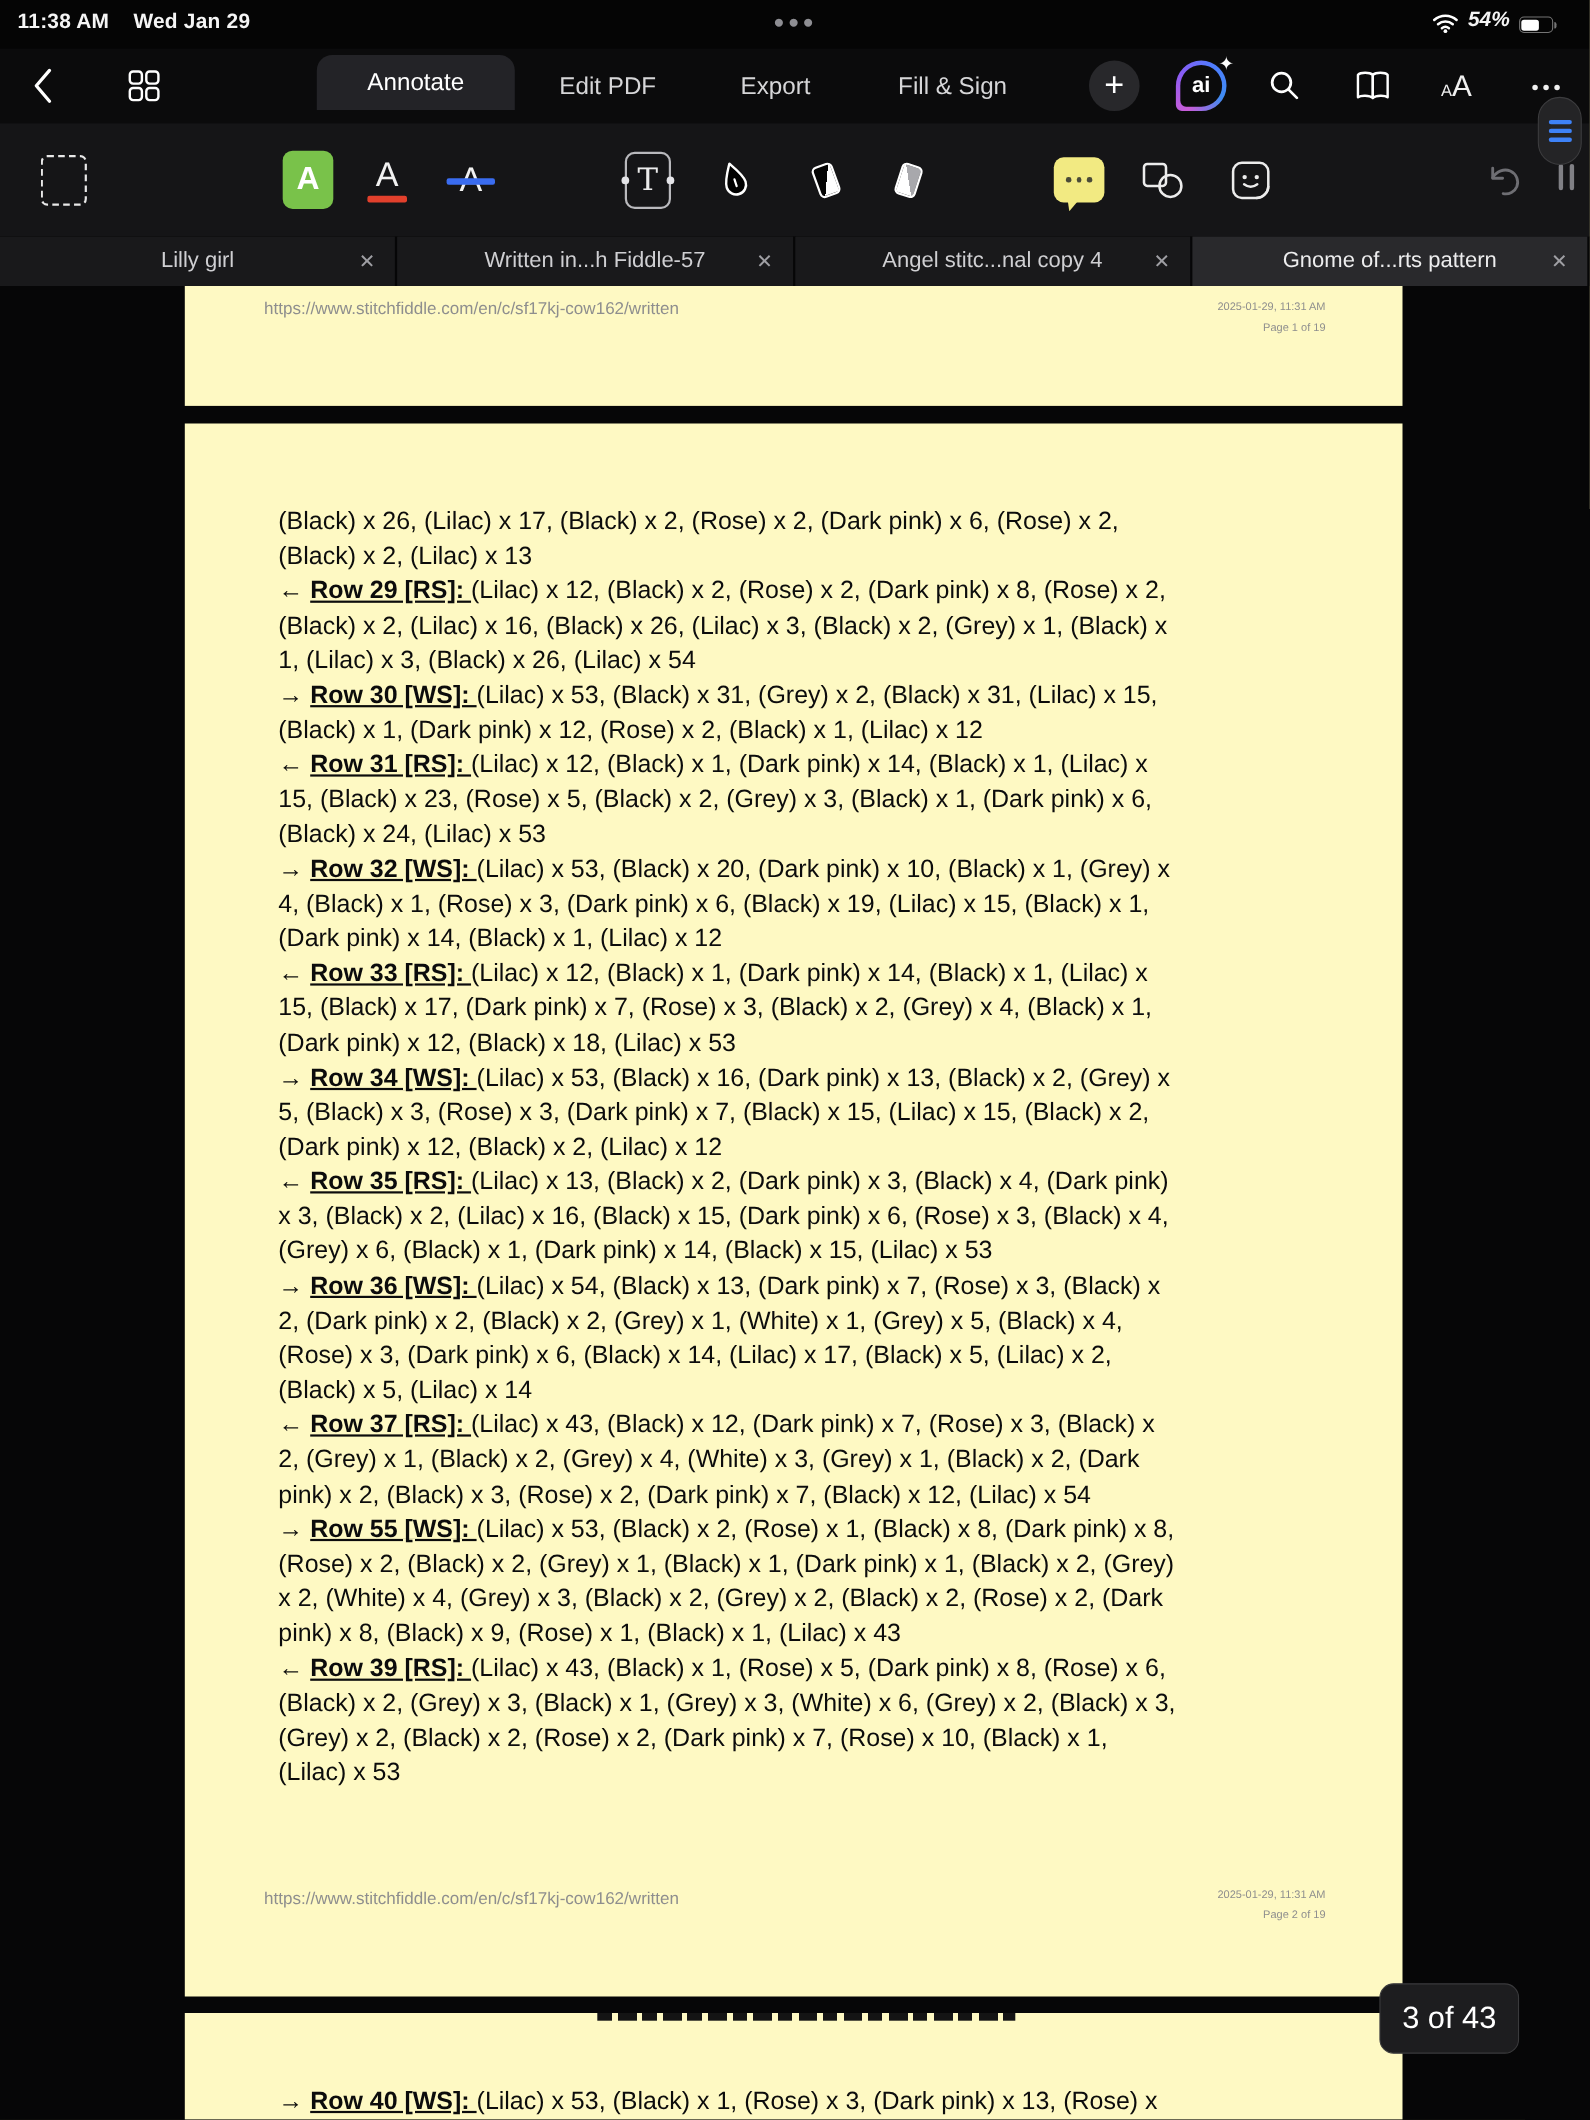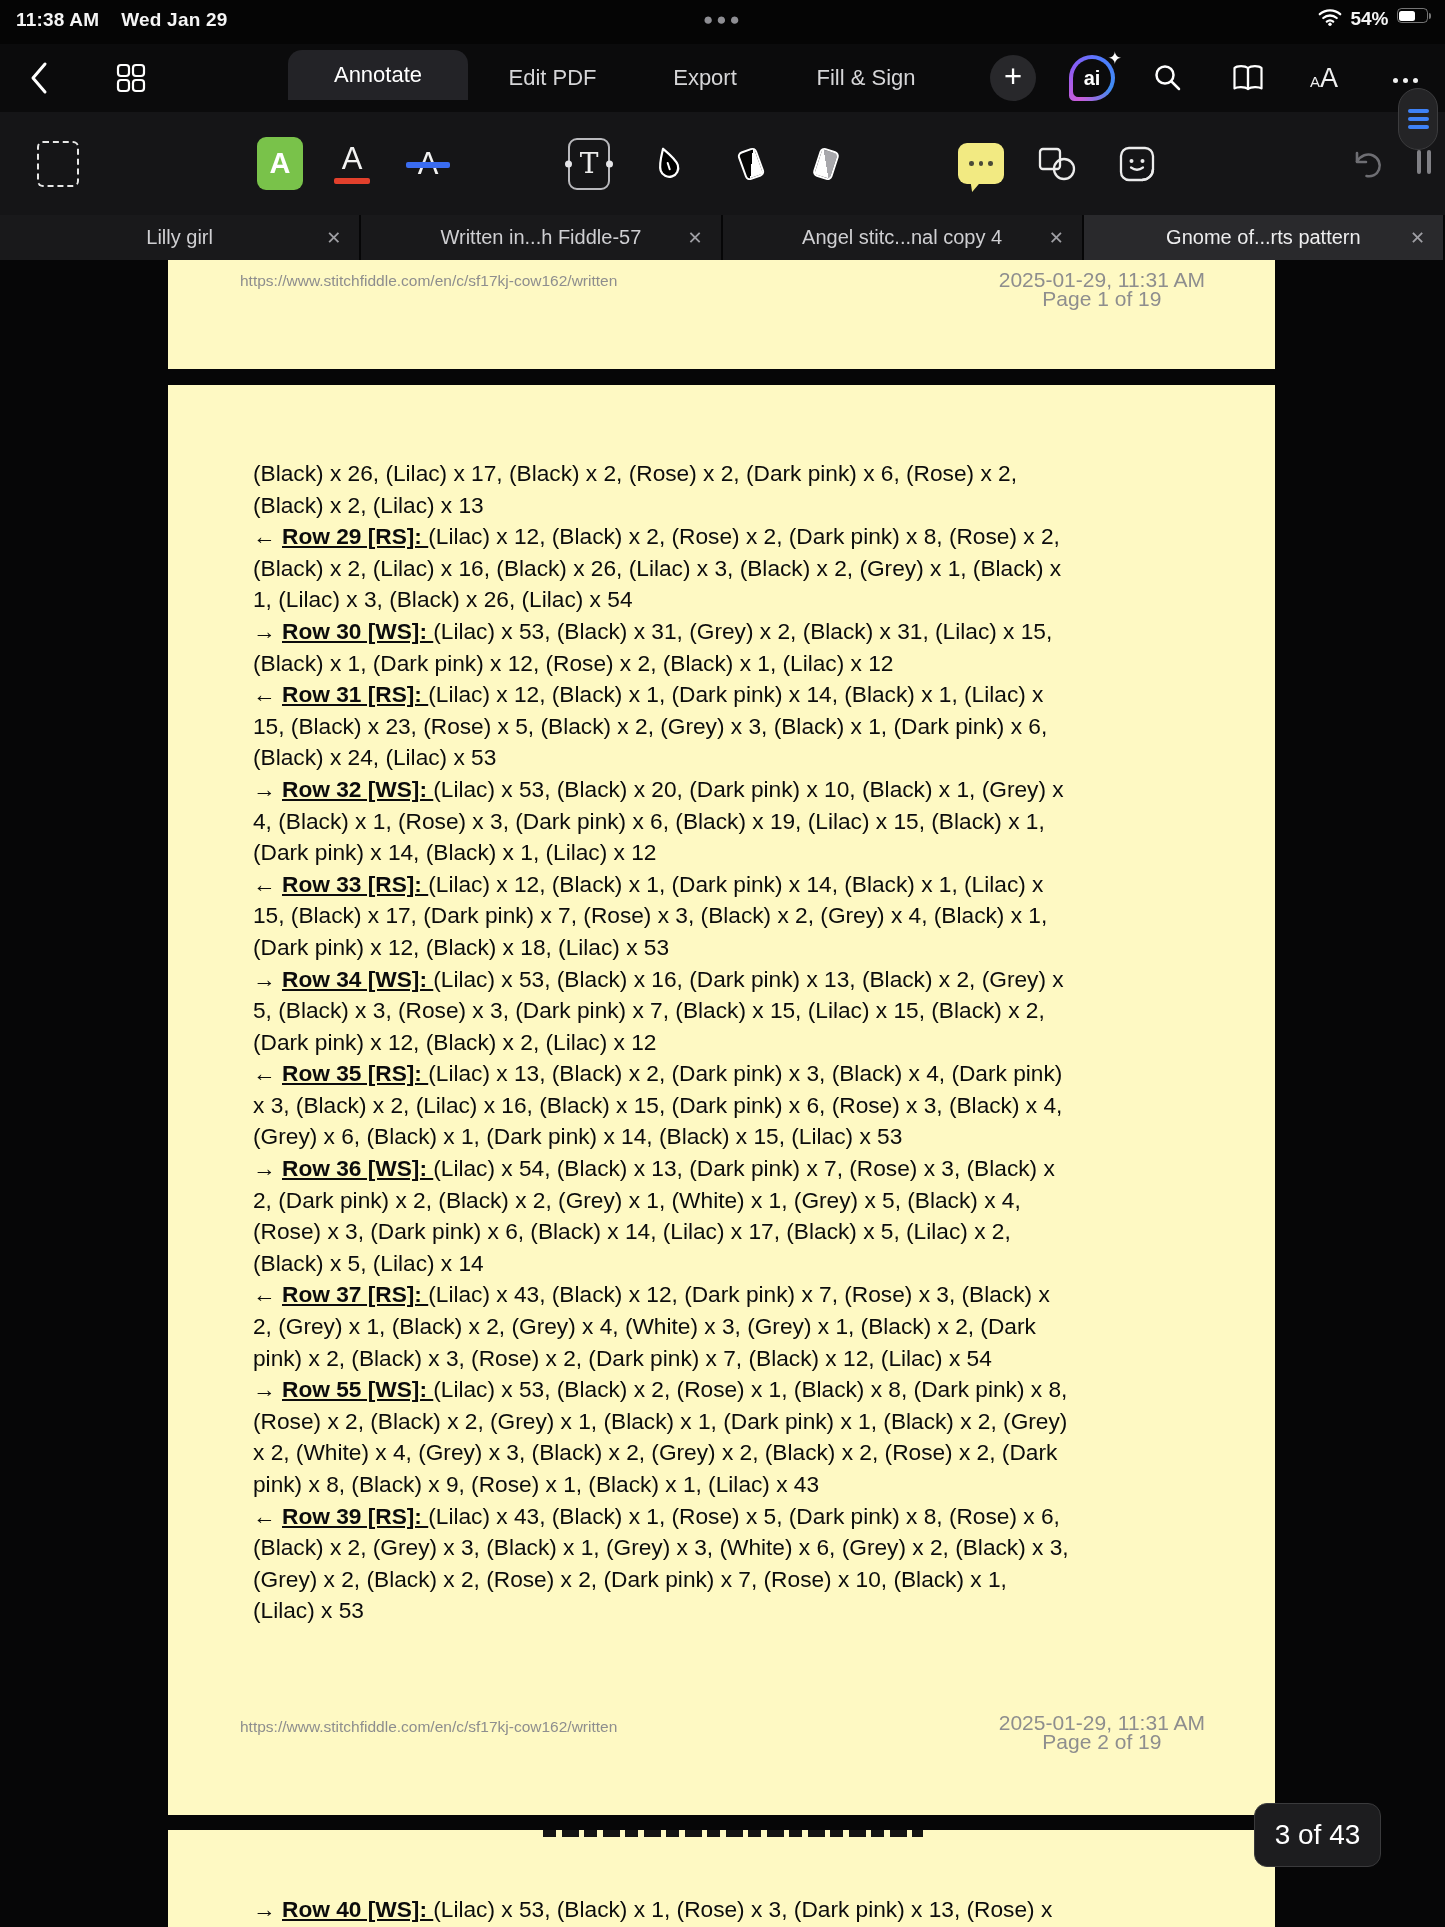--- a/index.html
+++ b/index.html
@@ -4,21 +4,21 @@
 <style>
   * { margin:0; padding:0; box-sizing:border-box; }
   html,body { width:1445px; height:1927px; overflow:hidden; background:#000; }
   body { font-family:"Liberation Sans", sans-serif; position:relative; }
 
   
   #status-bar { position:absolute; left:0; top:0; width:1445px; height:44px; background:#050505; color:#f5f5f5; }
   #status-left { position:absolute; left:16px; top:9px; font-size:19px; font-weight:700; letter-spacing:.2px; }
   #status-left .date { margin-left:22px; font-weight:700; }
   #mt-dots { position:absolute; left:703px; top:10px; color:#8e8e93; font-size:17px; letter-spacing:3px; }
-  #status-right { position:absolute; right:14px; top:8px; display:flex; align-items:flex-start; gap:8px; }
+  #status-right { position:absolute; right:30px; top:8px; display:flex; align-items:flex-end; gap:8px;font-style:italic; }
   #battery-pct { font-size:19px; font-weight:600; }
   .battery-body { width:31px; height:15px; border:1.5px solid rgba(255,255,255,.45); border-radius:4.5px; position:relative; }
   .battery-fill { position:absolute; left:1.5px; top:1.5px; bottom:1.5px; width:54%; background:#fff; border-radius:2.5px; }
   .battery-nub { width:2.5px; height:6px; background:rgba(255,255,255,.45); border-radius:0 2px 2px 0; margin-left:1px; }
 
   
   #nav-bar { position:absolute; left:0; top:44px; width:1445px; height:68px; background:#0b0b0c; }
   .nav-label { position:absolute; top:0; height:68px; display:flex; align-items:center; justify-content:center; color:#d6d6d8; font-size:22px; }
   #mode-pill { position:absolute; left:288px; top:6px; width:180px; height:50px; background:#232327; border-radius:14px 14px 0 0; display:flex; align-items:center; justify-content:center; color:#fff; font-size:22px; font-weight:500; }
   .icon-btn { position:absolute; top:0; height:68px; width:48px; display:flex; align-items:center; justify-content:center; }
@@ -60,21 +60,21 @@
   .doc-tab.active .t-label { color:#ededee; }
   .t-close { position:absolute; right:18px; top:50%; transform:translateY(-50%); color:#9f9fa4; font-size:18px; }
 
   
   #content { position:absolute; left:0; top:260px; width:1445px; height:1667px; background:#060607; overflow:hidden; }
   .page { position:absolute; left:168px; width:1107px; background:#fef9c3; overflow:hidden; }
   #page1 { top:0; height:109px; }
   #page2 { top:125px; height:1430px; }
   #page3 { top:1570px; height:97px; }
   .foot-url { position:absolute; left:72px; color:#8e8e8e; font-size:15.5px; }
-  .foot-right { position:absolute; right:70px; color:#8e8e8e; font-size:21px; text-align:center; line-height:19px; }
+  .foot-right { position:absolute; right:70px; color:#8e8e8e; font-size:10px; text-align:right; line-height:19px; }
   .lines { position:absolute; left:85px; top:73px; right:20px; font-size:22.7px; line-height:31.6px; color:#0c0c0c; }
   .doc-line { white-space:nowrap; }
   .doc-line .b { font-weight:700;text-decoration:underline; }
   #p3-lines { top:64px; }
   #p3-clip { position:absolute; left:375px; top:-2px; width:380px; height:9px;
     background:repeating-linear-gradient(90deg, #141414 0 13px, transparent 13px 19px, #141414 19px 36px, transparent 36px 41px); }
 
   
   #page-badge { position:absolute; left:1254px; top:1543px; width:127px; height:64px; background:#1d1d1f; border:1px solid #3a3a3c; border-radius:13px; display:flex; align-items:center; justify-content:center; color:#fff; font-size:28px; }
   #scrubber { position:absolute; left:1398px; top:88px; width:40px; height:62px; background:#242426; border:1.5px solid #3c3c3e; border-radius:20px; display:flex; flex-direction:column; align-items:center; justify-content:center; gap:4px; }

